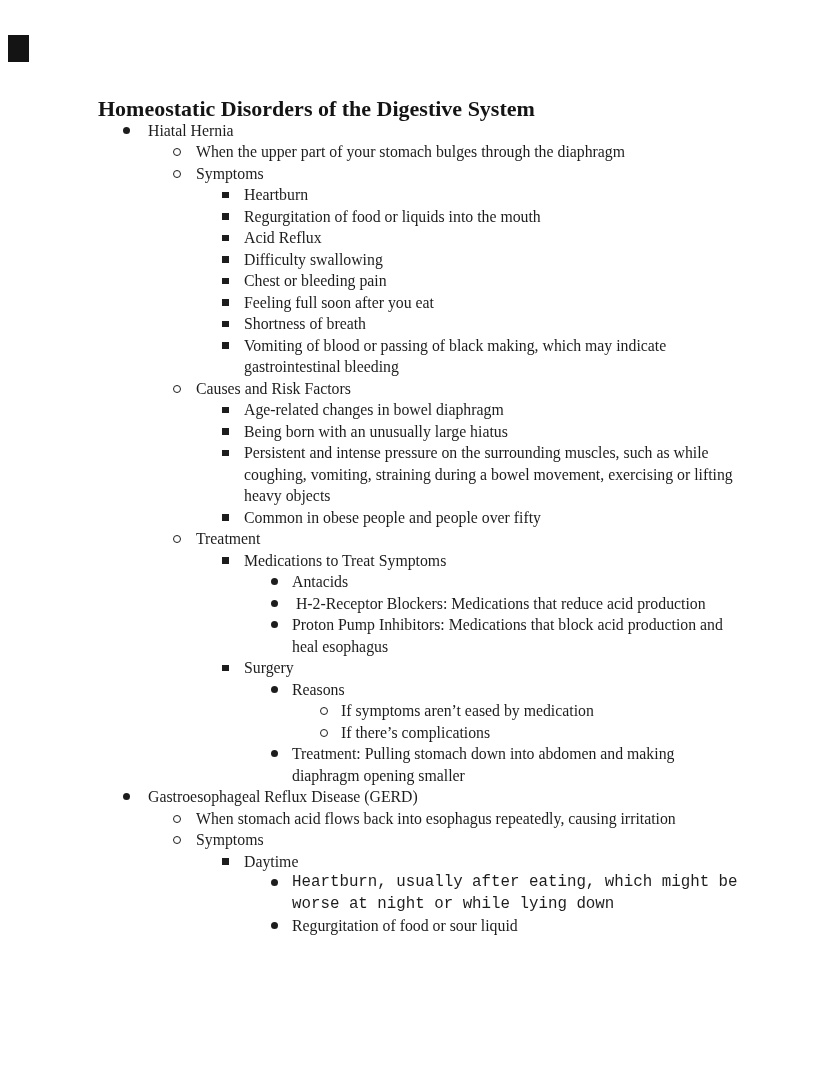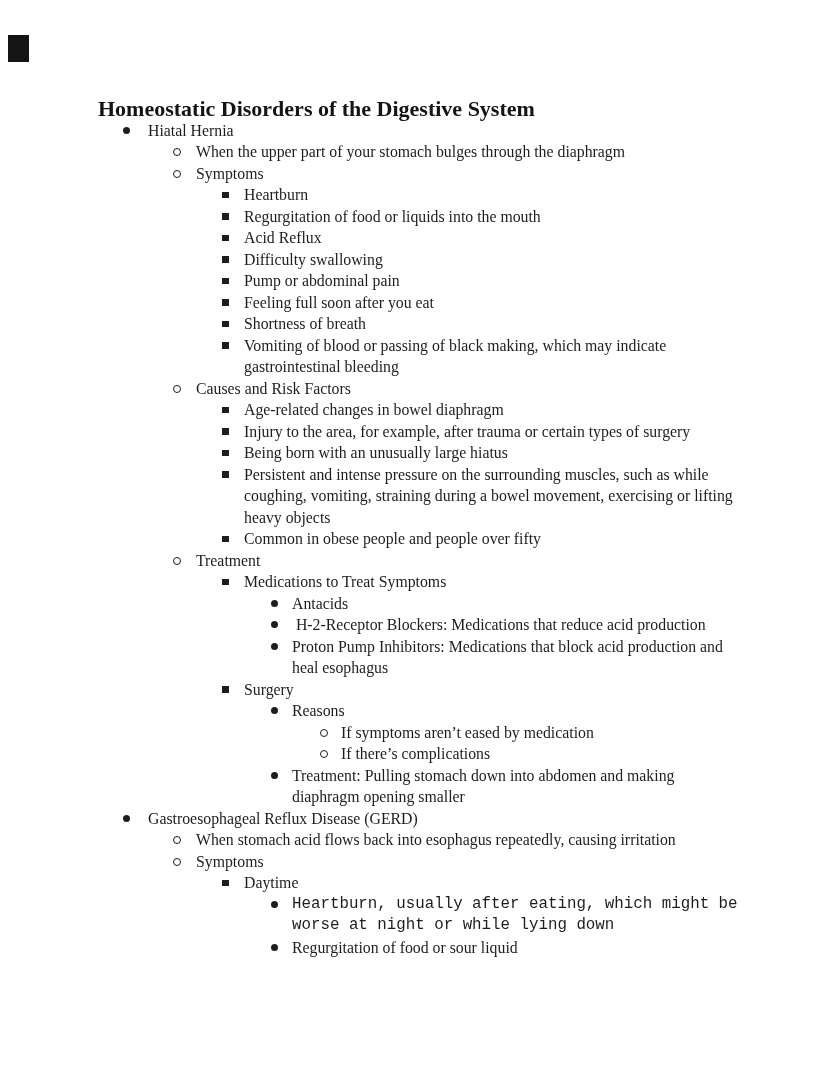--- a/index.html
+++ b/index.html
@@ -81,27 +81,27 @@
   <div class="content">
     <h1 class="title">Homeostatic Disorders of the Digestive System</h1>
     <div id="outline-root">
         <div class="li" style="padding-left: 50px;"><span class="bullet b-disc" style="left: 25px;"></span><span class="li-text">Hiatal Hernia</span></div>
         <div class="li" style="padding-left: 98px;"><span class="bullet b-circle" style="left: 75px;"></span><span class="li-text">When the upper part of your stomach bulges through the diaphragm</span></div>
         <div class="li" style="padding-left: 98px;"><span class="bullet b-circle" style="left: 75px;"></span><span class="li-text">Symptoms</span></div>
         <div class="li" style="padding-left: 146px;"><span class="bullet b-square" style="left: 124px;"></span><span class="li-text">Heartburn</span></div>
         <div class="li" style="padding-left: 146px;"><span class="bullet b-square" style="left: 124px;"></span><span class="li-text">Regurgitation of food or liquids into the mouth</span></div>
         <div class="li" style="padding-left: 146px;"><span class="bullet b-square" style="left: 124px;"></span><span class="li-text">Acid Reflux</span></div>
         <div class="li" style="padding-left: 146px;"><span class="bullet b-square" style="left: 124px;"></span><span class="li-text">Difficulty swallowing</span></div>
-        <div class="li" style="padding-left: 146px;"><span class="bullet b-square" style="left: 124px;"></span><span class="li-text">Pump or abdominal pain</span></div>
+        <div class="li" style="padding-left: 146px;"><span class="bullet b-square" style="left: 124px;"></span><span class="li-text">Chest or bleeding pain</span></div>
         <div class="li" style="padding-left: 146px;"><span class="bullet b-square" style="left: 124px;"></span><span class="li-text">Feeling full soon after you eat</span></div>
         <div class="li" style="padding-left: 146px;"><span class="bullet b-square" style="left: 124px;"></span><span class="li-text">Shortness of breath</span></div>
         <div class="li" style="padding-left: 146px;"><span class="bullet b-square" style="left: 124px;"></span><span class="li-text">Vomiting of blood or passing of black making, which may indicate gastrointestinal bleeding</span></div>
         <div class="li" style="padding-left: 98px;"><span class="bullet b-circle" style="left: 75px;"></span><span class="li-text">Causes and Risk Factors</span></div>
         <div class="li" style="padding-left: 146px;"><span class="bullet b-square" style="left: 124px;"></span><span class="li-text">Age-related changes in bowel diaphragm</span></div>
-        <div class="li" style="padding-left: 146px;"><span class="bullet b-square" style="left: 124px;"></span><span class="li-text">Injury to the area, for example, after trauma or certain types of surgery</span></div>
+        <div class="li" style="padding-left: 146px;"><span class="bullet b-square" style="left: 124px;"></span></div>
         <div class="li" style="padding-left: 146px;"><span class="bullet b-square" style="left: 124px;"></span><span class="li-text">Being born with an unusually large hiatus</span></div>
         <div class="li" style="padding-left: 146px;"><span class="bullet b-square" style="left: 124px;"></span><span class="li-text">Persistent and intense pressure on the surrounding muscles, such as while coughing, vomiting, straining during a bowel movement, exercising or lifting heavy objects</span></div>
         <div class="li" style="padding-left: 146px;"><span class="bullet b-square" style="left: 124px;"></span><span class="li-text">Common in obese people and people over fifty</span></div>
         <div class="li" style="padding-left: 98px;"><span class="bullet b-circle" style="left: 75px;"></span><span class="li-text">Treatment</span></div>
         <div class="li" style="padding-left: 146px;"><span class="bullet b-square" style="left: 124px;"></span><span class="li-text">Medications to Treat Symptoms</span></div>
         <div class="li" style="padding-left: 194px;"><span class="bullet b-disc" style="left: 173px;"></span><span class="li-text">Antacids</span></div>
         <div class="li" style="padding-left: 194px;"><span class="bullet b-disc" style="left: 173px;"></span><span class="li-text"> H-2-Receptor Blockers: Medications that reduce acid production</span></div>
         <div class="li" style="padding-left: 194px;"><span class="bullet b-disc" style="left: 173px;"></span><span class="li-text">Proton Pump Inhibitors: Medications that block acid production and heal esophagus</span></div>
         <div class="li" style="padding-left: 146px;"><span class="bullet b-square" style="left: 124px;"></span><span class="li-text">Surgery</span></div>
         <div class="li" style="padding-left: 194px;"><span class="bullet b-disc" style="left: 173px;"></span><span class="li-text">Reasons</span></div>

